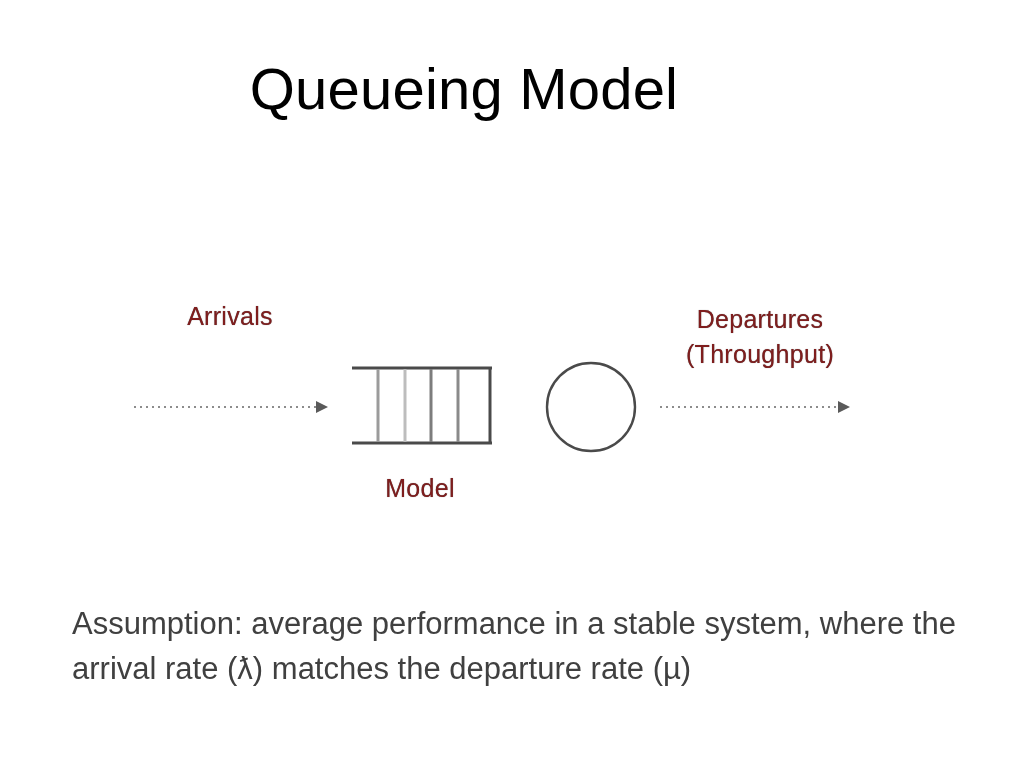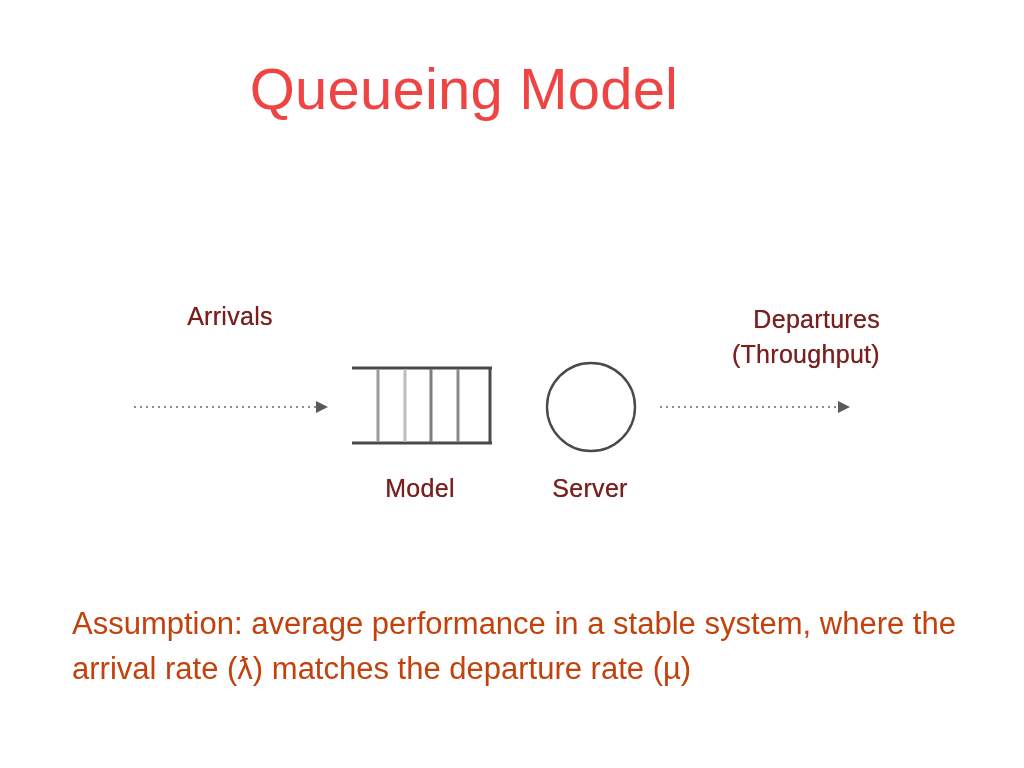--- a/index.html
+++ b/index.html
@@ -20,21 +20,21 @@
   #slide-title {
     position: absolute;
     top: 58px;
     left: 0;
     width: 928px;
     text-align: center;
     font-size: 58px;
     font-weight: 400;
     line-height: 1.08;
     letter-spacing: 0.2px;
-    color: #ef4444;
+    color: #000000;
     white-space: pre;
   }
 
   
   #queue-diagram {
     position: absolute;
     left: 0;
     top: 280px;
     width: 1024px;
     height: 250px;
@@ -57,21 +57,20 @@
   #label-arrivals {
     left: 120px;
     top: 22px;
     width: 220px;
   }
   #label-departures {
     left: 640px;
     top: 22px;
     width: 240px;
     line-height: 1.38;
-    text-align: right;
   }
   #label-queue {
     left: 330px;
     top: 194px;
     width: 180px;
   }
   #label-server {
     left: 500px;
     top: 194px;
     width: 180px;
@@ -79,21 +78,21 @@
 
   
   #assumption-text {
     position: absolute;
     left: 72px;
     top: 602px;
     width: 900px;
     font-size: 31px;
     font-weight: 400;
     line-height: 1.45;
-    color: #c2410c;
+    color: #404040;
     white-space: pre-line;
   }
 </style>
 </head>
 <body>
 
 <div id="slide-title">Queueing Model</div>
 
 <div id="queue-diagram">
 
@@ -123,16 +122,15 @@
     </g>
   </svg>
 
   <div class="diagram-label" id="label-arrivals">Arrivals</div>
 
   <div class="diagram-label" id="label-departures">Departures
 (Throughput)</div>
 
   <div class="diagram-label" id="label-queue">Model</div>
 
-  <div class="diagram-label" id="label-server">Server</div>
 </div>
 
 <div id="assumption-text">Assumption: average performance in a stable system, where the arrival rate (ƛ) matches the departure rate (µ)</div>
 
 </body></html>

